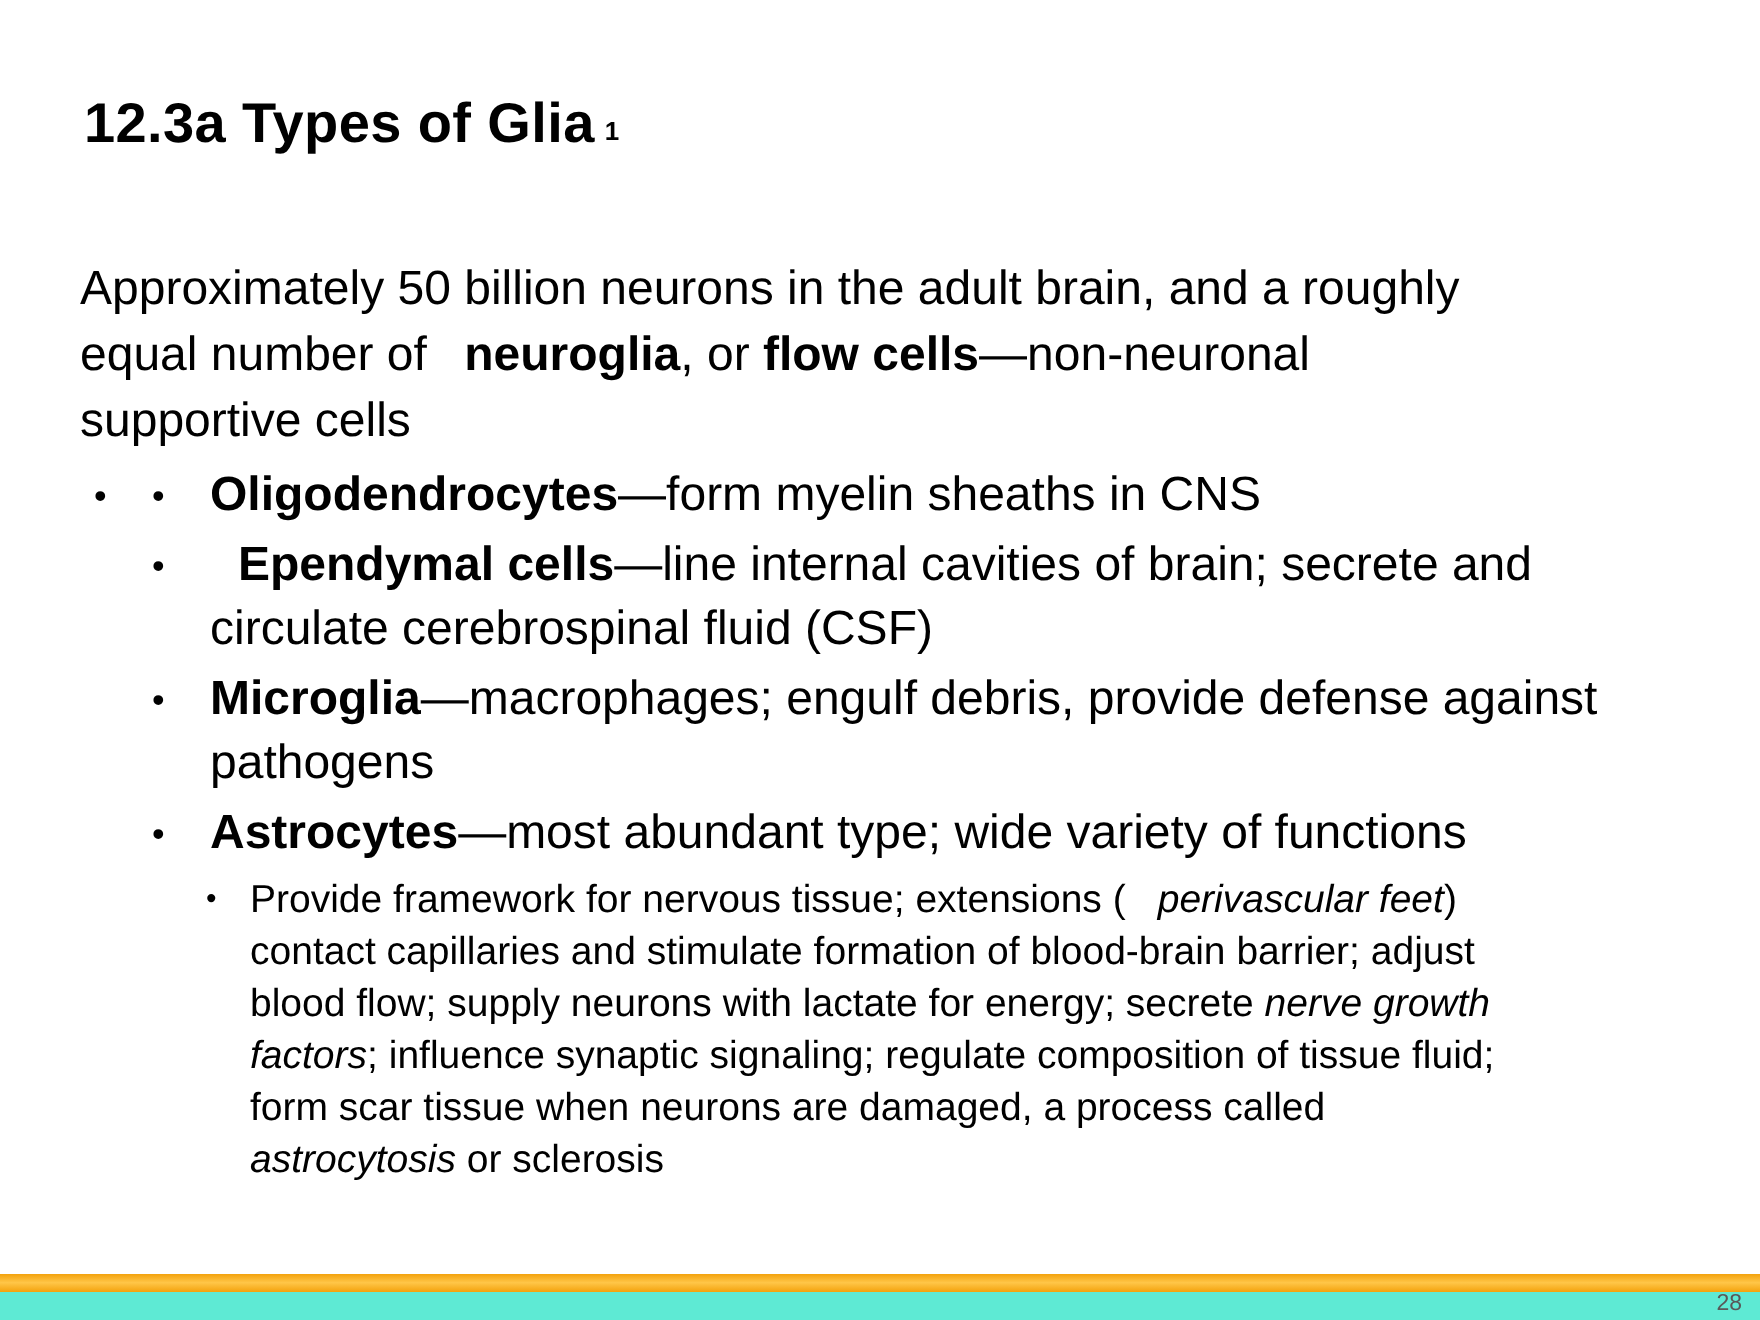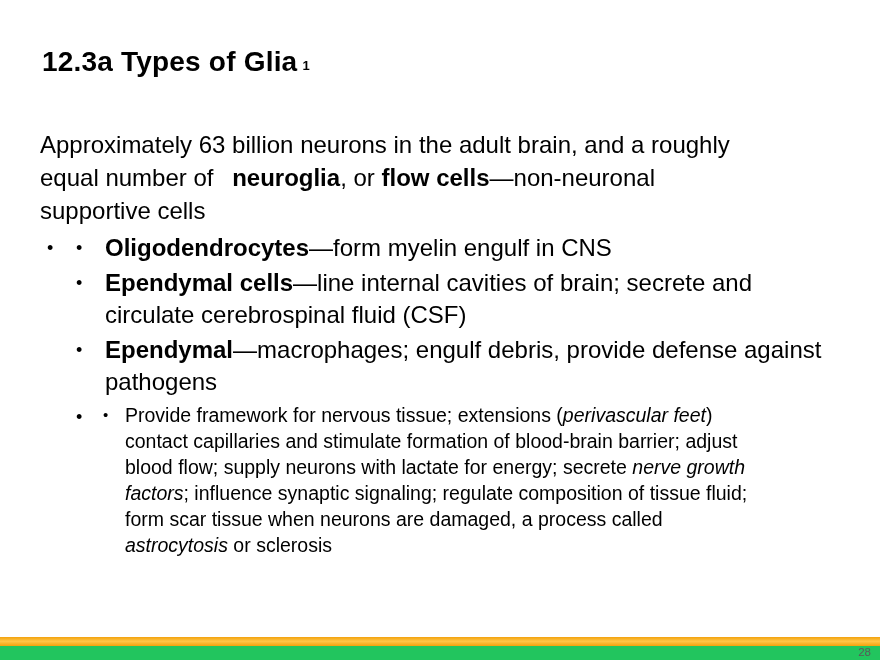--- a/index.html
+++ b/index.html
@@ -53,74 +53,75 @@
   .accent-bar {
     position: absolute;
     left: 0; top: 637px;
     width: 100%; height: 9px;
     background: linear-gradient(180deg, var(--accent) 0%, var(--accent-light) 48%, var(--accent) 100%);
   }
   .footer-strip {
     position: absolute;
     left: 0; top: 646px;
     width: 100%; height: 14px;
-    background: #22c55e;
+    background: #5eead4;
   }
   .page-number {
     position: absolute;
     right: 9px; top: 0px;
     font-size: 11.5px;
     color: var(--page-number-color);
   }
 </style>
 </head>
 <body>
 
 <div class="slide">
 
   <div class="title">
     <span>12.3a Types of Glia</span><span class="fn-marker">1</span>
   </div>
 
   <div class="body-text">
 
     <div class="intro">
-      <span class="txt"><span>Approximately 63 billion neurons in the adult brain, and a roughly
+      <span class="txt"><span>Approximately 50 billion neurons in the adult brain, and a roughly
 equal number of </span><span style="font-weight: 700; margin-left: 12px;">neuroglia</span><span>, or </span><span style="font-weight: 700;">flow cells</span><span>—non-neuronal
 supportive cells</span></span>
     </div>
 
     <div class="bullet l1">
       <span class="dot">•</span>
     </div>
 
     <div class="bullet l2">
       <span class="dot">•</span>
-      <span class="txt"><span style="font-weight: 700; margin-top: 12px;">Oligodendrocytes</span><span>—form myelin engulf in CNS</span></span>
+      <span class="txt"><span style="font-weight: 700; margin-top: 12px;">Oligodendrocytes</span><span>—form myelin sheaths in CNS</span></span>
     </div>
 
     <div class="bullet l2">
       <span class="dot">•</span>
-      <span class="txt"><span style="font-weight: 700;">Ependymal cells</span><span>—line internal cavities of brain; secrete and
+      <span class="txt"><span style="font-weight: 700; margin-left: 14px;">Ependymal cells</span><span>—line internal cavities of brain; secrete and
 circulate cerebrospinal fluid (CSF)</span></span>
     </div>
 
     <div class="bullet l2">
       <span class="dot">•</span>
-      <span class="txt"><span style="font-weight: 700;">Ependymal</span><span>—macrophages; engulf debris, provide defense against
+      <span class="txt"><span style="font-weight: 700;">Microglia</span><span>—macrophages; engulf debris, provide defense against
 pathogens</span></span>
     </div>
 
     <div class="bullet l2">
       <span class="dot">•</span>
+      <span class="txt"><span style="font-weight: 700;">Astrocytes</span><span>—most abundant type; wide variety of functions</span></span>
     </div>
 
     <div class="bullet l3">
       <span class="dot">•</span>
-      <span class="txt"><span>Provide framework for nervous tissue; extensions (</span><span style="font-style: italic;">perivascular feet</span><span>)
+      <span class="txt"><span>Provide framework for nervous tissue; extensions (</span><span style="font-style: italic; margin-left: 16px;">perivascular feet</span><span>)
 contact capillaries and stimulate formation of </span><span style="">blood-brain barrier</span><span>; adjust
 blood flow; supply neurons with lactate for energy; secrete </span><span style="font-style: italic;">nerve growth
 factors</span><span>; influence synaptic signaling; regulate composition of tissue fluid;
 form scar tissue when neurons are damaged, a process called
 </span><span style="font-style: italic; margin-top: 11px;">astrocytosis</span><span> or </span><span style="">sclerosis</span></span>
     </div>
 
   </div>
 
   <div class="accent-bar"></div>

